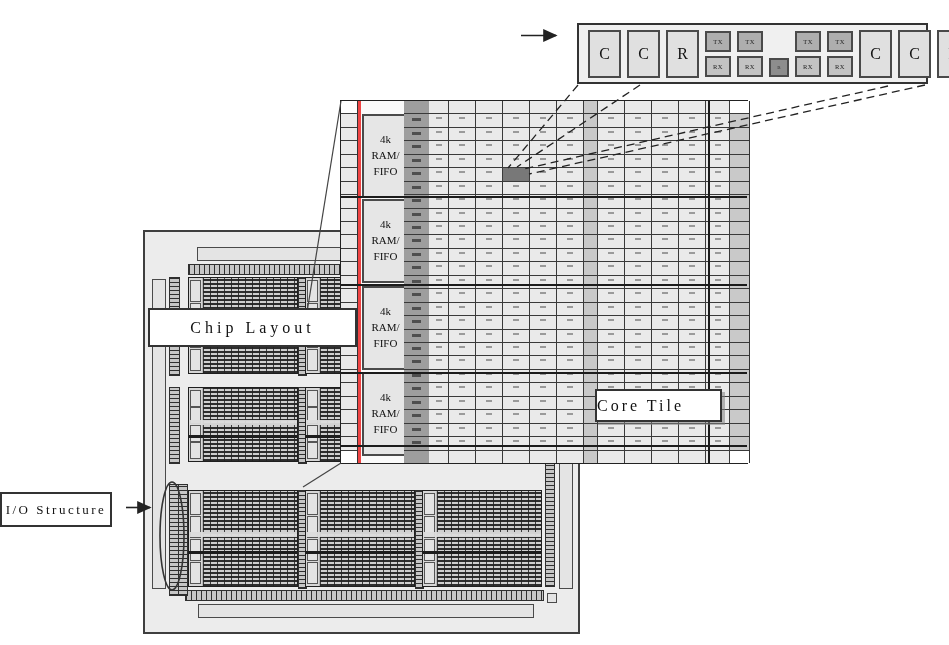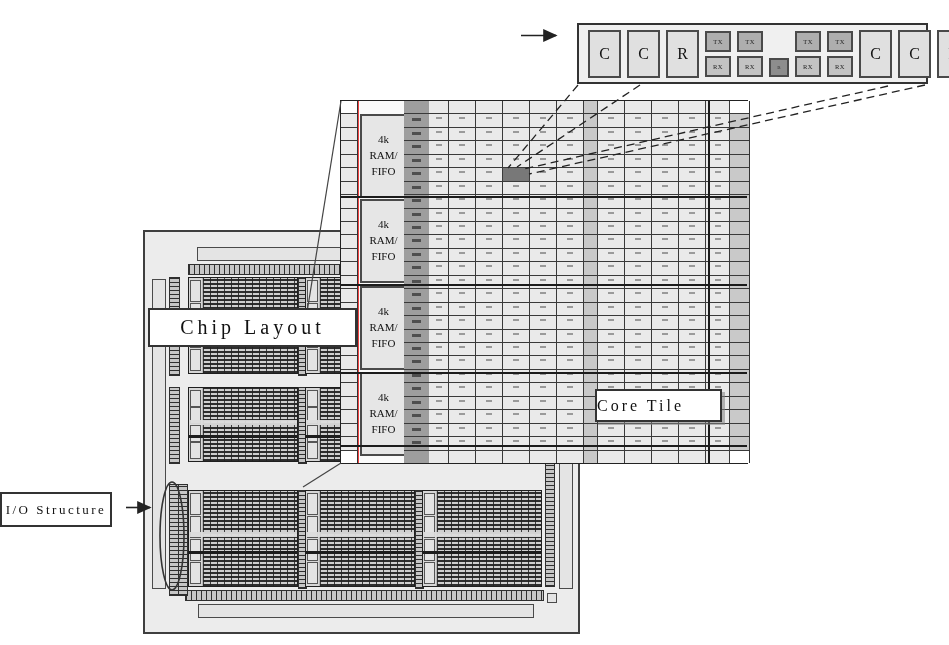--- a/index.html
+++ b/index.html
@@ -26,21 +26,21 @@
   
   #core{left:340px;top:100px;width:408px;height:364px;background:#e9e9e9;border:1px solid #222;z-index:2;}
   .colgrid{position:absolute;top:0;height:100%;display:grid;gap:1px;background:#3a3a3a;border-right:1px solid #333;}
   .cell{background:#eaeaea;position:relative;}
   .cell.mark::after{content:"";position:absolute;left:50%;top:3px;width:6px;height:2px;margin-left:-3px;background:#9a9a9a;}
   .cell.white{background:#fff;}
   .cell.grey{background:#c9c9c9;}
   .cell.dark{background:#9e9e9e;}
   .cell.dark.mark::after{width:9px;height:3px;margin-left:-5px;background:#4f4f4f;top:4px;}
   .cell.hl{background:#787878;}
-  #ramcol{position:absolute;left:16px;top:0;width:47px;height:100%;background:#fafafa;border-left:2px solid #ef4444;border-right:1px solid #333;}
+  #ramcol{position:absolute;left:16px;top:0;width:47px;height:100%;background:#fafafa;border-left:4px solid #ef4444;border-right:1px solid #333;}
   .ramblock{position:absolute;left:1px;width:43px;height:80px;background:#e6e6e6;border:2px solid #4a4a4a;
             display:flex;flex-direction:column;align-items:center;justify-content:center;
             font-size:11px;line-height:1.45;text-align:center;}
   .hline{position:absolute;left:0;width:100%;height:2px;background:#1c1c1c;}
   .vline{position:absolute;top:0;width:2px;height:100%;background:#1c1c1c;}
 
   
   #sc-detail{left:577px;top:23px;width:351px;height:61px;background:#f0f0f0;border:2px solid #333;z-index:3;
              display:flex;align-items:center;padding:0 6px;justify-content:space-between;}
   .sc-big{width:29px;height:44px;background:#e0e0e0;border:2px solid #4a4a4a;
@@ -50,21 +50,21 @@
   .sc-tx,.sc-rx{width:22px;height:17px;border:2px solid #4a4a4a;display:flex;align-items:center;justify-content:center;
                 font-size:6.5px;letter-spacing:.5px;color:#222;}
   .sc-tx{background:#aeaeae;}
   .sc-rx{background:#c3c3c3;}
   .sc-b{width:16px;height:15px;background:#8d8d8d;border:2px solid #4a4a4a;align-self:flex-end;margin:0 3px;
         display:flex;align-items:center;justify-content:center;font-size:5px;color:#333;}
 
   
   .label-box{position:absolute;background:#fff;border:2px solid #333;display:flex;align-items:center;z-index:5;}
   #lbl-supercluster{left:398px;top:19px;width:118px;height:29px;font-size:15px;padding-left:9px;}
-  #lbl-chip{left:148px;top:308px;width:205px;height:35px;font-size:20px;letter-spacing:4px;justify-content:center;}
+  #lbl-chip{left:148px;top:308px;width:205px;height:35px;font-size:16px;letter-spacing:4px;justify-content:center;}
   #lbl-io{left:0;top:492px;width:108px;height:31px;font-size:13px;letter-spacing:2.5px;justify-content:center;}
   #lbl-core{left:595px;top:389px;width:123px;height:29px;font-size:16px;letter-spacing:3px;justify-content:flex-start;
             box-shadow:3px 3px 0 rgba(130,130,130,.55);}
 
   #overlay{position:absolute;left:0;top:0;width:949px;height:645px;z-index:4;pointer-events:none;}
 </style>
 </head>
 <body>
 
 <div id="canvas">

